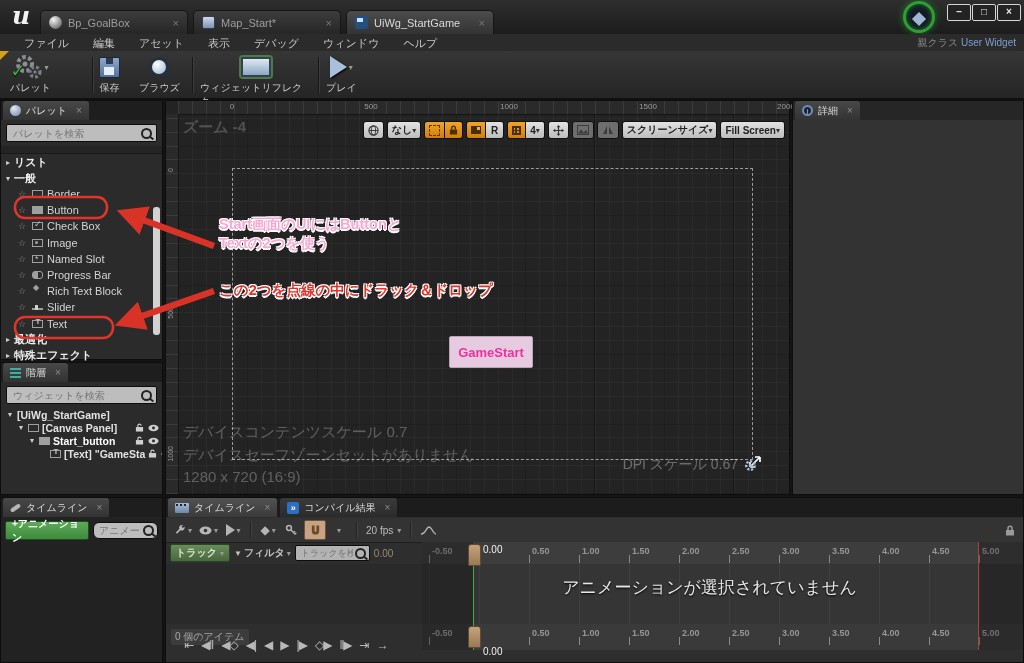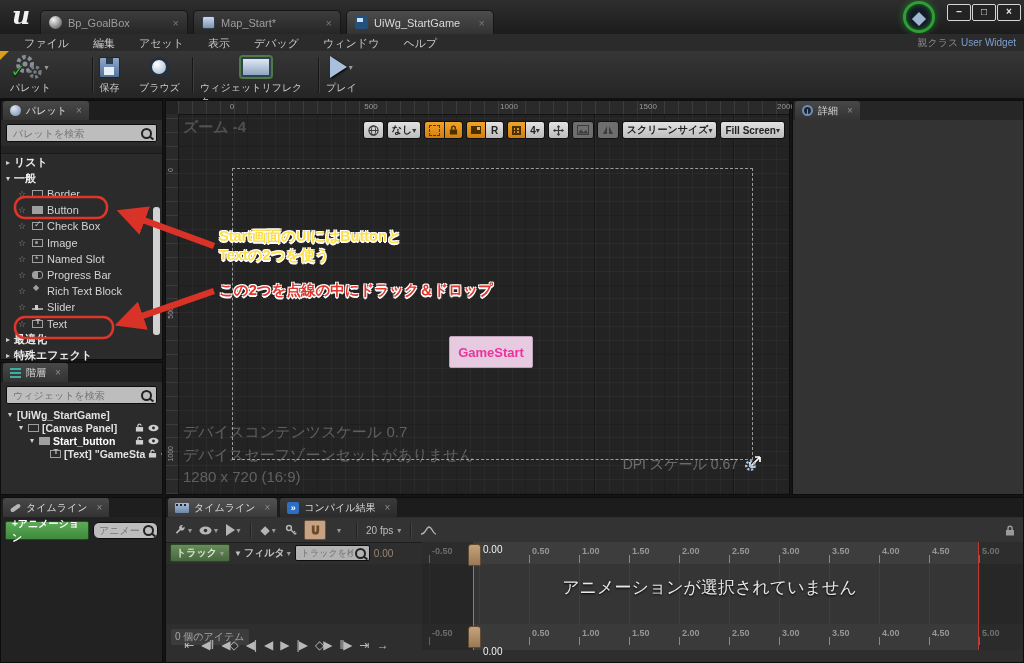--- a/index.html
+++ b/index.html
@@ -115,21 +115,21 @@
   .cbtn.dim{background:#6e6e6e;color:#3a3a3a;}
   .cgroup{display:flex;} .cgroup .cbtn{border-radius:0;border-left-width:0;}
   .cgroup .cbtn:first-child{border-radius:3px 0 0 3px;border-left-width:1px;} .cgroup .cbtn:last-child{border-radius:0 3px 3px 0;}
   .dashedsq{width:9px;height:9px;border:1px dashed #5a3a00;}
   .layoutglyph{width:10px;height:8px;background:#4a3000;position:relative;}
   .layoutglyph::after{content:"";position:absolute;right:1px;top:1px;width:3px;height:3px;background:#e8b45a;}
   .gridglyph{width:9px;height:9px;background:
      repeating-linear-gradient(90deg,#4a3000 0 2px,transparent 2px 3.5px),
      repeating-linear-gradient(0deg,#4a3000 0 2px,transparent 2px 3.5px);}
   #dashed-rect{position:absolute;left:66px;top:67px;width:519px;height:290px;border:1px dashed rgba(255,255,255,.55);}
-  #annotation1{position:absolute;left:53px;top:126px;font-size:14.5px;font-weight:bold;color:#fde047;line-height:19px;
+  #annotation1{position:absolute;left:53px;top:114px;font-size:14.5px;font-weight:bold;color:#f9a8d4;line-height:19px;
       text-shadow:-1px -1px 0 #fff,1px -1px 0 #fff,-1px 1px 0 #fff,1px 1px 0 #fff,0 2px 0 #fff;}
   #annotation2{position:absolute;left:53px;top:180px;font-size:14.5px;font-weight:bold;color:#e0352b;
       text-shadow:-1px -1px 0 #fff,1px -1px 0 #fff,-1px 1px 0 #fff,1px 1px 0 #fff,0 2px 0 #fff;}
   #gamestart{position:absolute;left:283px;top:235px;width:82px;height:30px;background:#e6cbe0;border:1px solid #bfa3ba;border-radius:2px;
       display:flex;align-items:center;justify-content:center;font-size:13px;font-weight:bold;color:#f0309e;}
   #caninfo{position:absolute;left:17px;top:320px;font-size:15px;color:rgba(255,255,255,.27);line-height:22.5px;}
   #dpi{position:absolute;right:32px;top:355px;font-size:14px;color:rgba(255,255,255,.33);display:flex;align-items:center;gap:6px;}
   #resize-icon{position:absolute;left:580px;top:352px;}
   
   .det-icon{width:11px;height:11px;border:2px solid #6f8fb5;border-radius:50%;font-size:8px;color:#9fc0e8;line-height:10px;text-align:center;box-sizing:border-box;background:#1b2533;}

